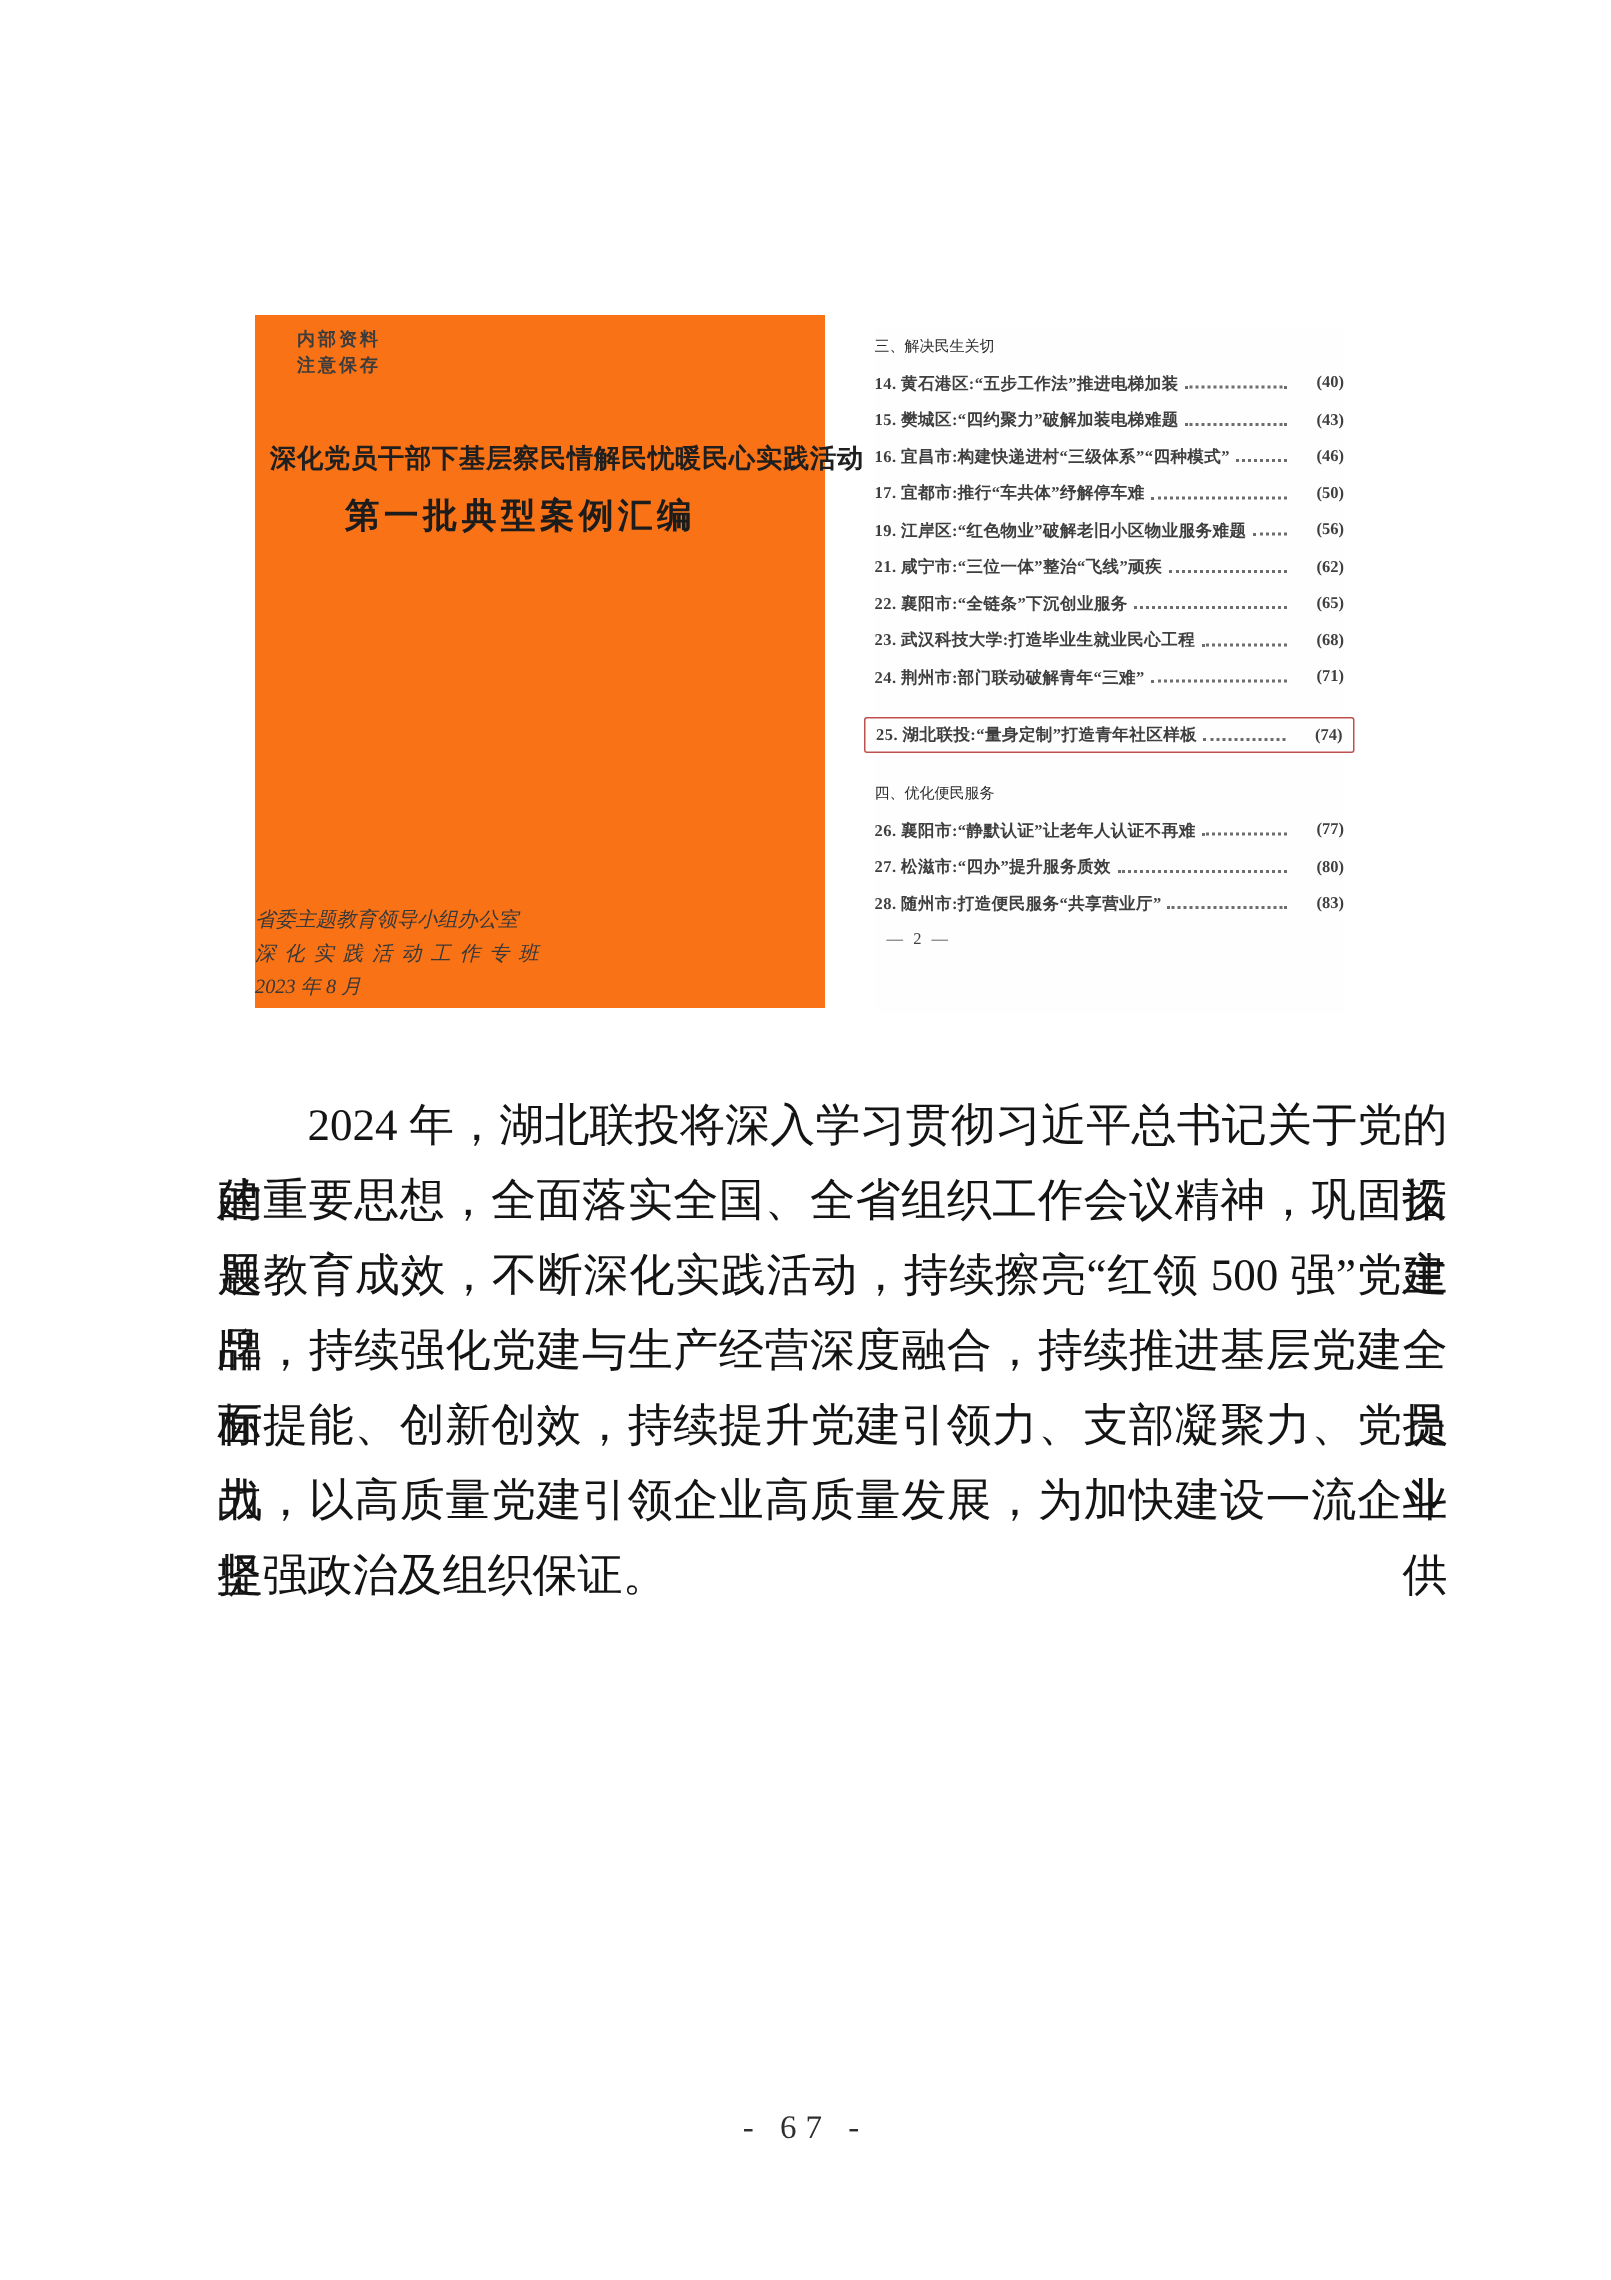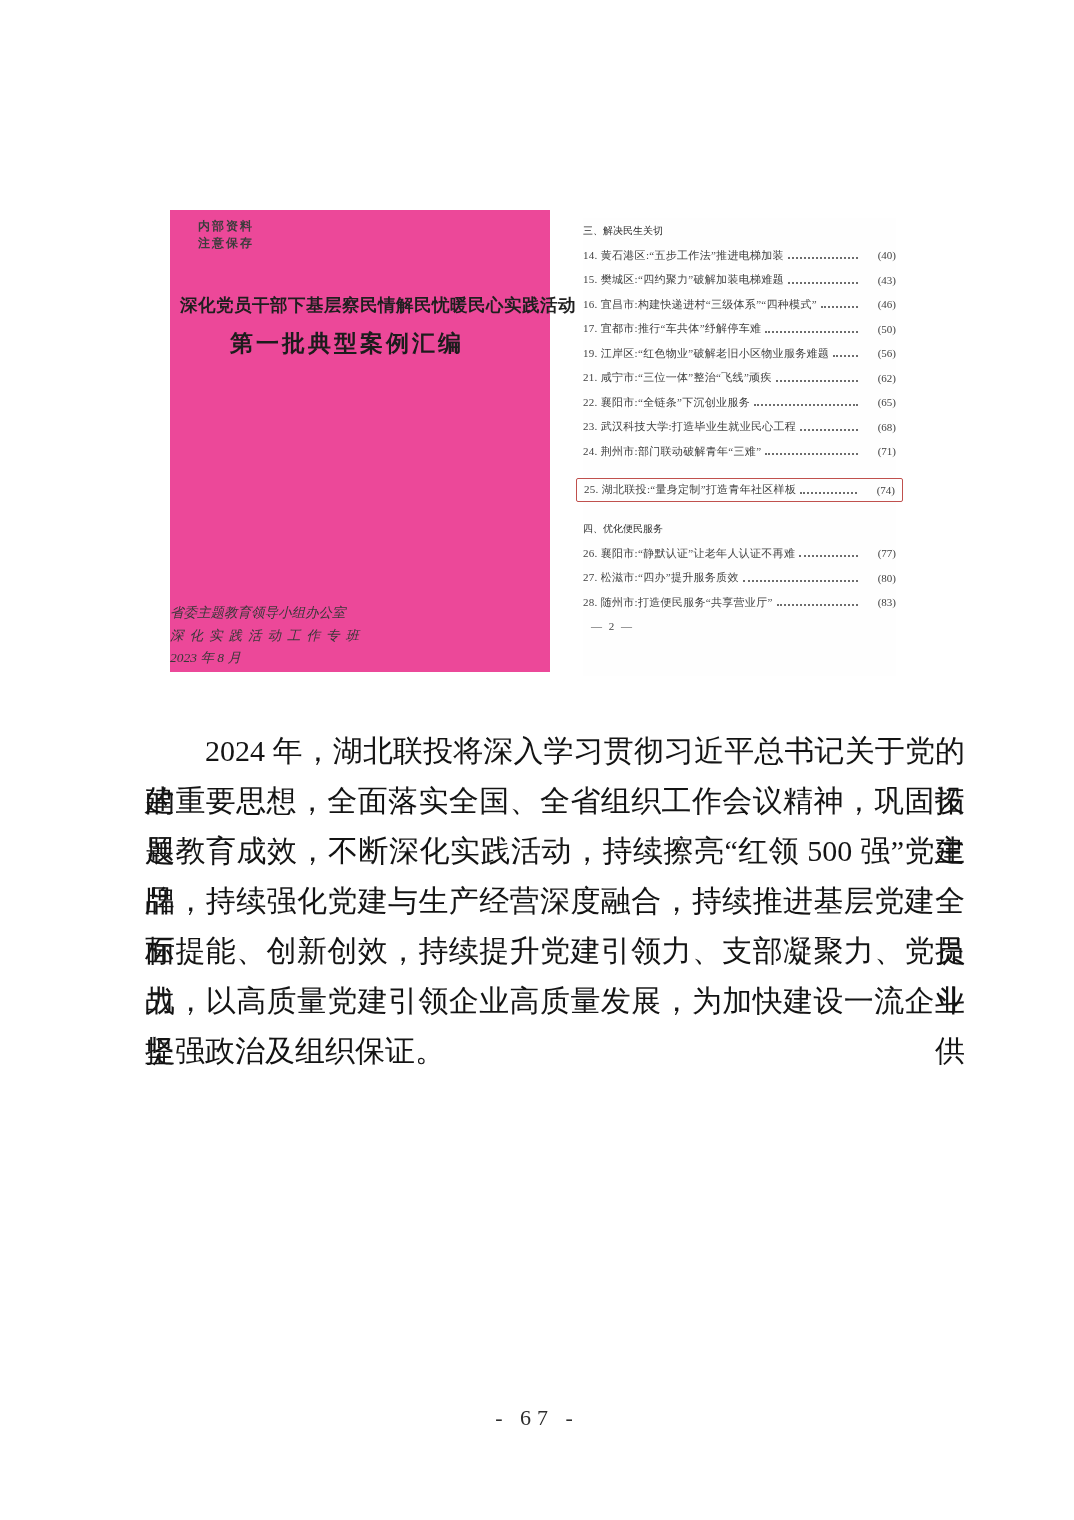--- a/index.html
+++ b/index.html
@@ -10,21 +10,21 @@
     font-family: "Liberation Serif", "DejaVu Serif", serif;
     color: #222;
     overflow: hidden;
   }
   .sheet { position: absolute; inset: 0; background: #fff; }
 
   
   .cover-scan {
     position: absolute; left: 170px; top: 210px;
     width: 380px; height: 462px;
-    background: #ec4899;
+    background: #f97316;
   }
   .cover-notice {
     position: absolute; left: 28px; top: 8px;
     font-family: "Liberation Sans", "DejaVu Sans", sans-serif;
     font-weight: bold; font-size: 12px; line-height: 17px;
     color: #3c3c3c; letter-spacing: 2px;
   }
   .cover-title1 {
     position: absolute; left: 10px; right: 30px; top: 83px;
     text-align: right; font-weight: bold; font-size: 17.5px;
@@ -47,21 +47,21 @@
     position: absolute; left: 583px; top: 218px;
     width: 313px; height: 458px;
     background: #fefefe;
     font-size: 11px; color: #3f3f3f;
   }
   .toc-heading {
     height: 25px; display: flex; align-items: center;
     font-family: "Liberation Sans", "DejaVu Sans", sans-serif;
     font-weight: normal; font-size: 10px; color: #2b2b2b;
   }
-  .toc-list { list-style: none; }
+  .toc-list { list-style: none; font-weight: bold; }
   .toc-row {
     height: 24.5px; display: flex; align-items: center;
     white-space: nowrap;
   }
   .toc-text { flex: 0 0 auto; letter-spacing: 0.3px; }
   .toc-leader {
     flex: 1 1 auto; height: 8px; margin: 0 4px;
     border-bottom: 2px dotted #6d6d6d;
   }
   .toc-page { flex: 0 0 34px; text-align: right; }

